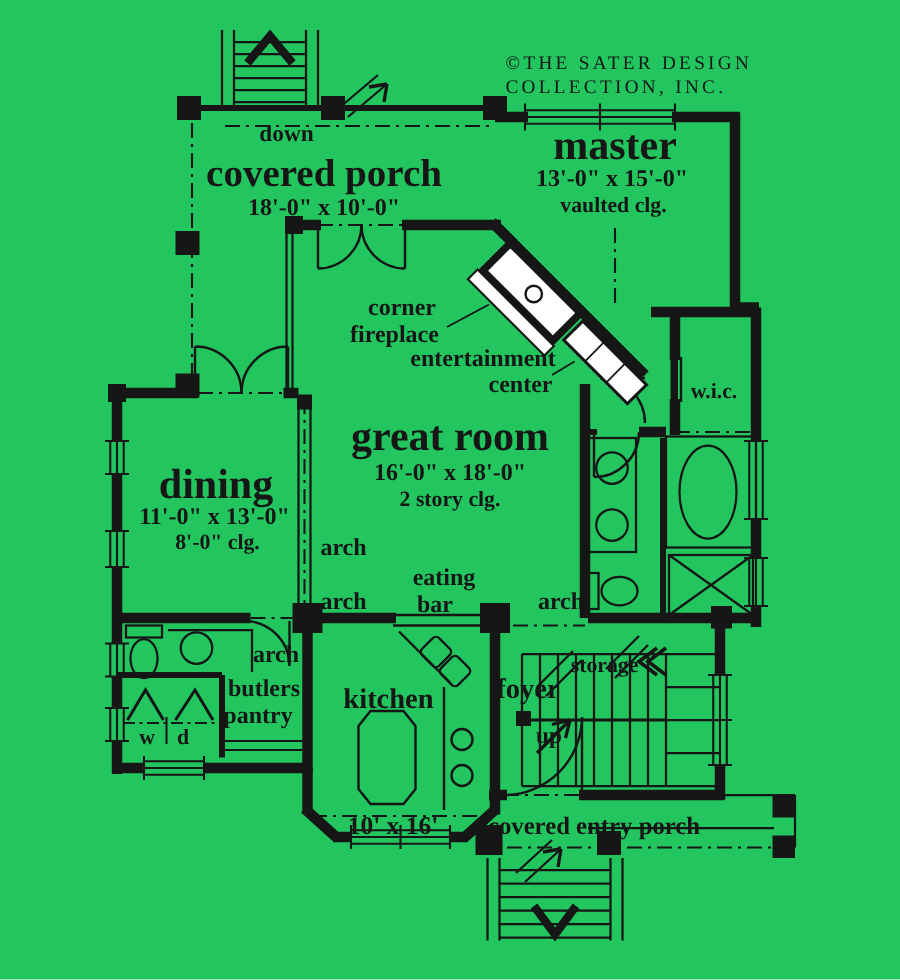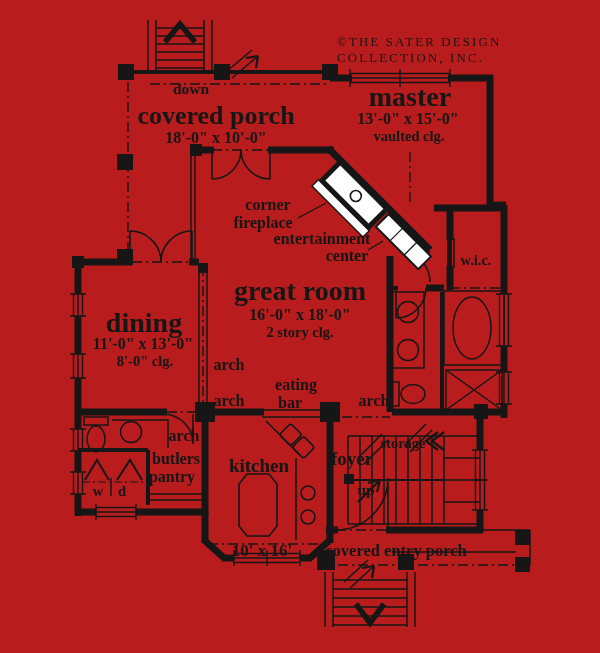--- a/index.html
+++ b/index.html
@@ -1,17 +1,17 @@
 <!DOCTYPE html>
 <html><head>
 <meta charset="utf-8">
 <style>
   html,body{margin:0;padding:0;background:#ffffff;}
   .sheet{
-    width:600px;height:653px;position:relative;background:#b91c1c;
+    width:600px;height:653px;position:relative;background:#22c55e;
     font-family:"Liberation Serif","DejaVu Serif",serif;
     overflow:hidden;
   }
   svg{display:block;}
   text{fill:#161616;}
   .room{font-weight:bold;font-size:28px;}
   .room-md{font-weight:bold;font-size:19px;}
   .dims{font-weight:bold;font-size:16px;}
   .clg{font-weight:bold;font-size:14.5px;}
   .feat{font-weight:bold;font-size:16px;}

